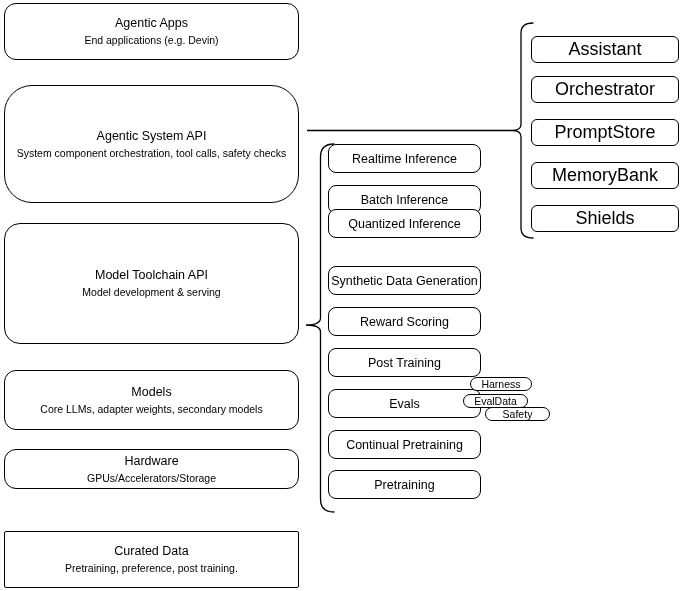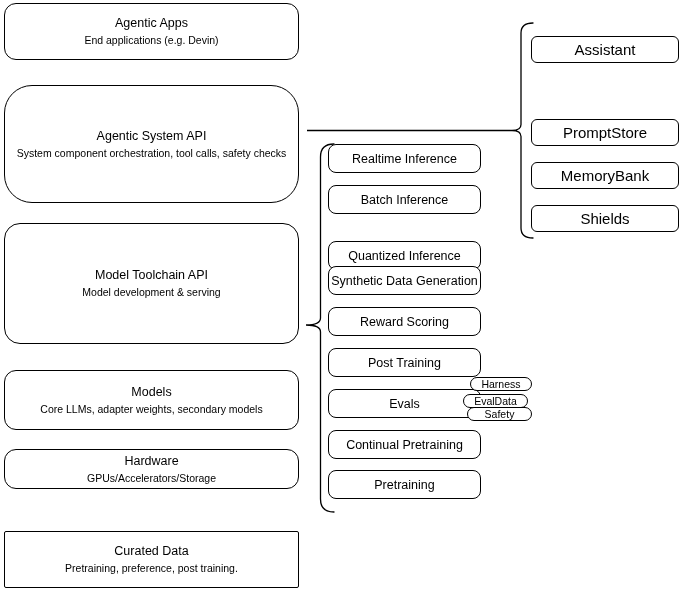--- a/index.html
+++ b/index.html
@@ -59,21 +59,21 @@
     left: 531px;
     width: 148px;
     height: 27px;
     border: 1px solid #000000;
     border-radius: 6px;
     background: #ffffff;
     display: flex;
     align-items: center;
     justify-content: center;
     text-align: center;
-    font-size: 15px;
+    font-size: 18px;
   }
   
   .tag {
     position: absolute;
     height: 14px;
     border: 1px solid #000000;
     border-radius: 7px;
     background: #ffffff;
     display: flex;
     align-items: center;
@@ -125,30 +125,31 @@
     <div class="subtitle">GPUs/Accelerators/Storage</div>
   </div>
 
   <div class="lbox" style="top:531px;height:57px;border-radius:2px">
     <div class="title">Curated Data</div>
     <div class="subtitle">Pretraining, preference, post training.</div>
   </div>
 
   <div class="mbox" style="top:144px">Realtime Inference</div>
   <div class="mbox" style="top:185px">Batch Inference</div>
-  <div class="mbox" style="top:241px">Quantized Inference</div>
+  <div class="mbox" style="top:209px">Quantized Inference</div>
   <div class="mbox" style="top:266px">Synthetic Data Generation</div>
   <div class="mbox" style="top:307px">Reward Scoring</div>
   <div class="mbox" style="top:348px">Post Training</div>
   <div class="mbox" style="top:389px">Evals</div>
   <div class="mbox" style="top:430px">Continual Pretraining</div>
   <div class="mbox" style="top:470px">Pretraining</div>
 
   <div class="tag" style="left:470px;top:377px;width:62px">Harness</div>
   <div class="tag" style="left:463px;top:394px;width:65px">EvalData</div>
-  <div class="tag" style="left:467px;top:407px;width:65px">Safety</div>
+  <div class="tag" style="left:485px;top:407px;width:65px">Safety</div>
 
   <div class="rbox" style="top:36px">Assistant</div>
+  <div class="rbox" style="top:76px">Orchestrator</div>
   <div class="rbox" style="top:119px">PromptStore</div>
   <div class="rbox" style="top:162px">MemoryBank</div>
   <div class="rbox" style="top:205px">Shields</div>
 
 </div>
 
 </body></html>

